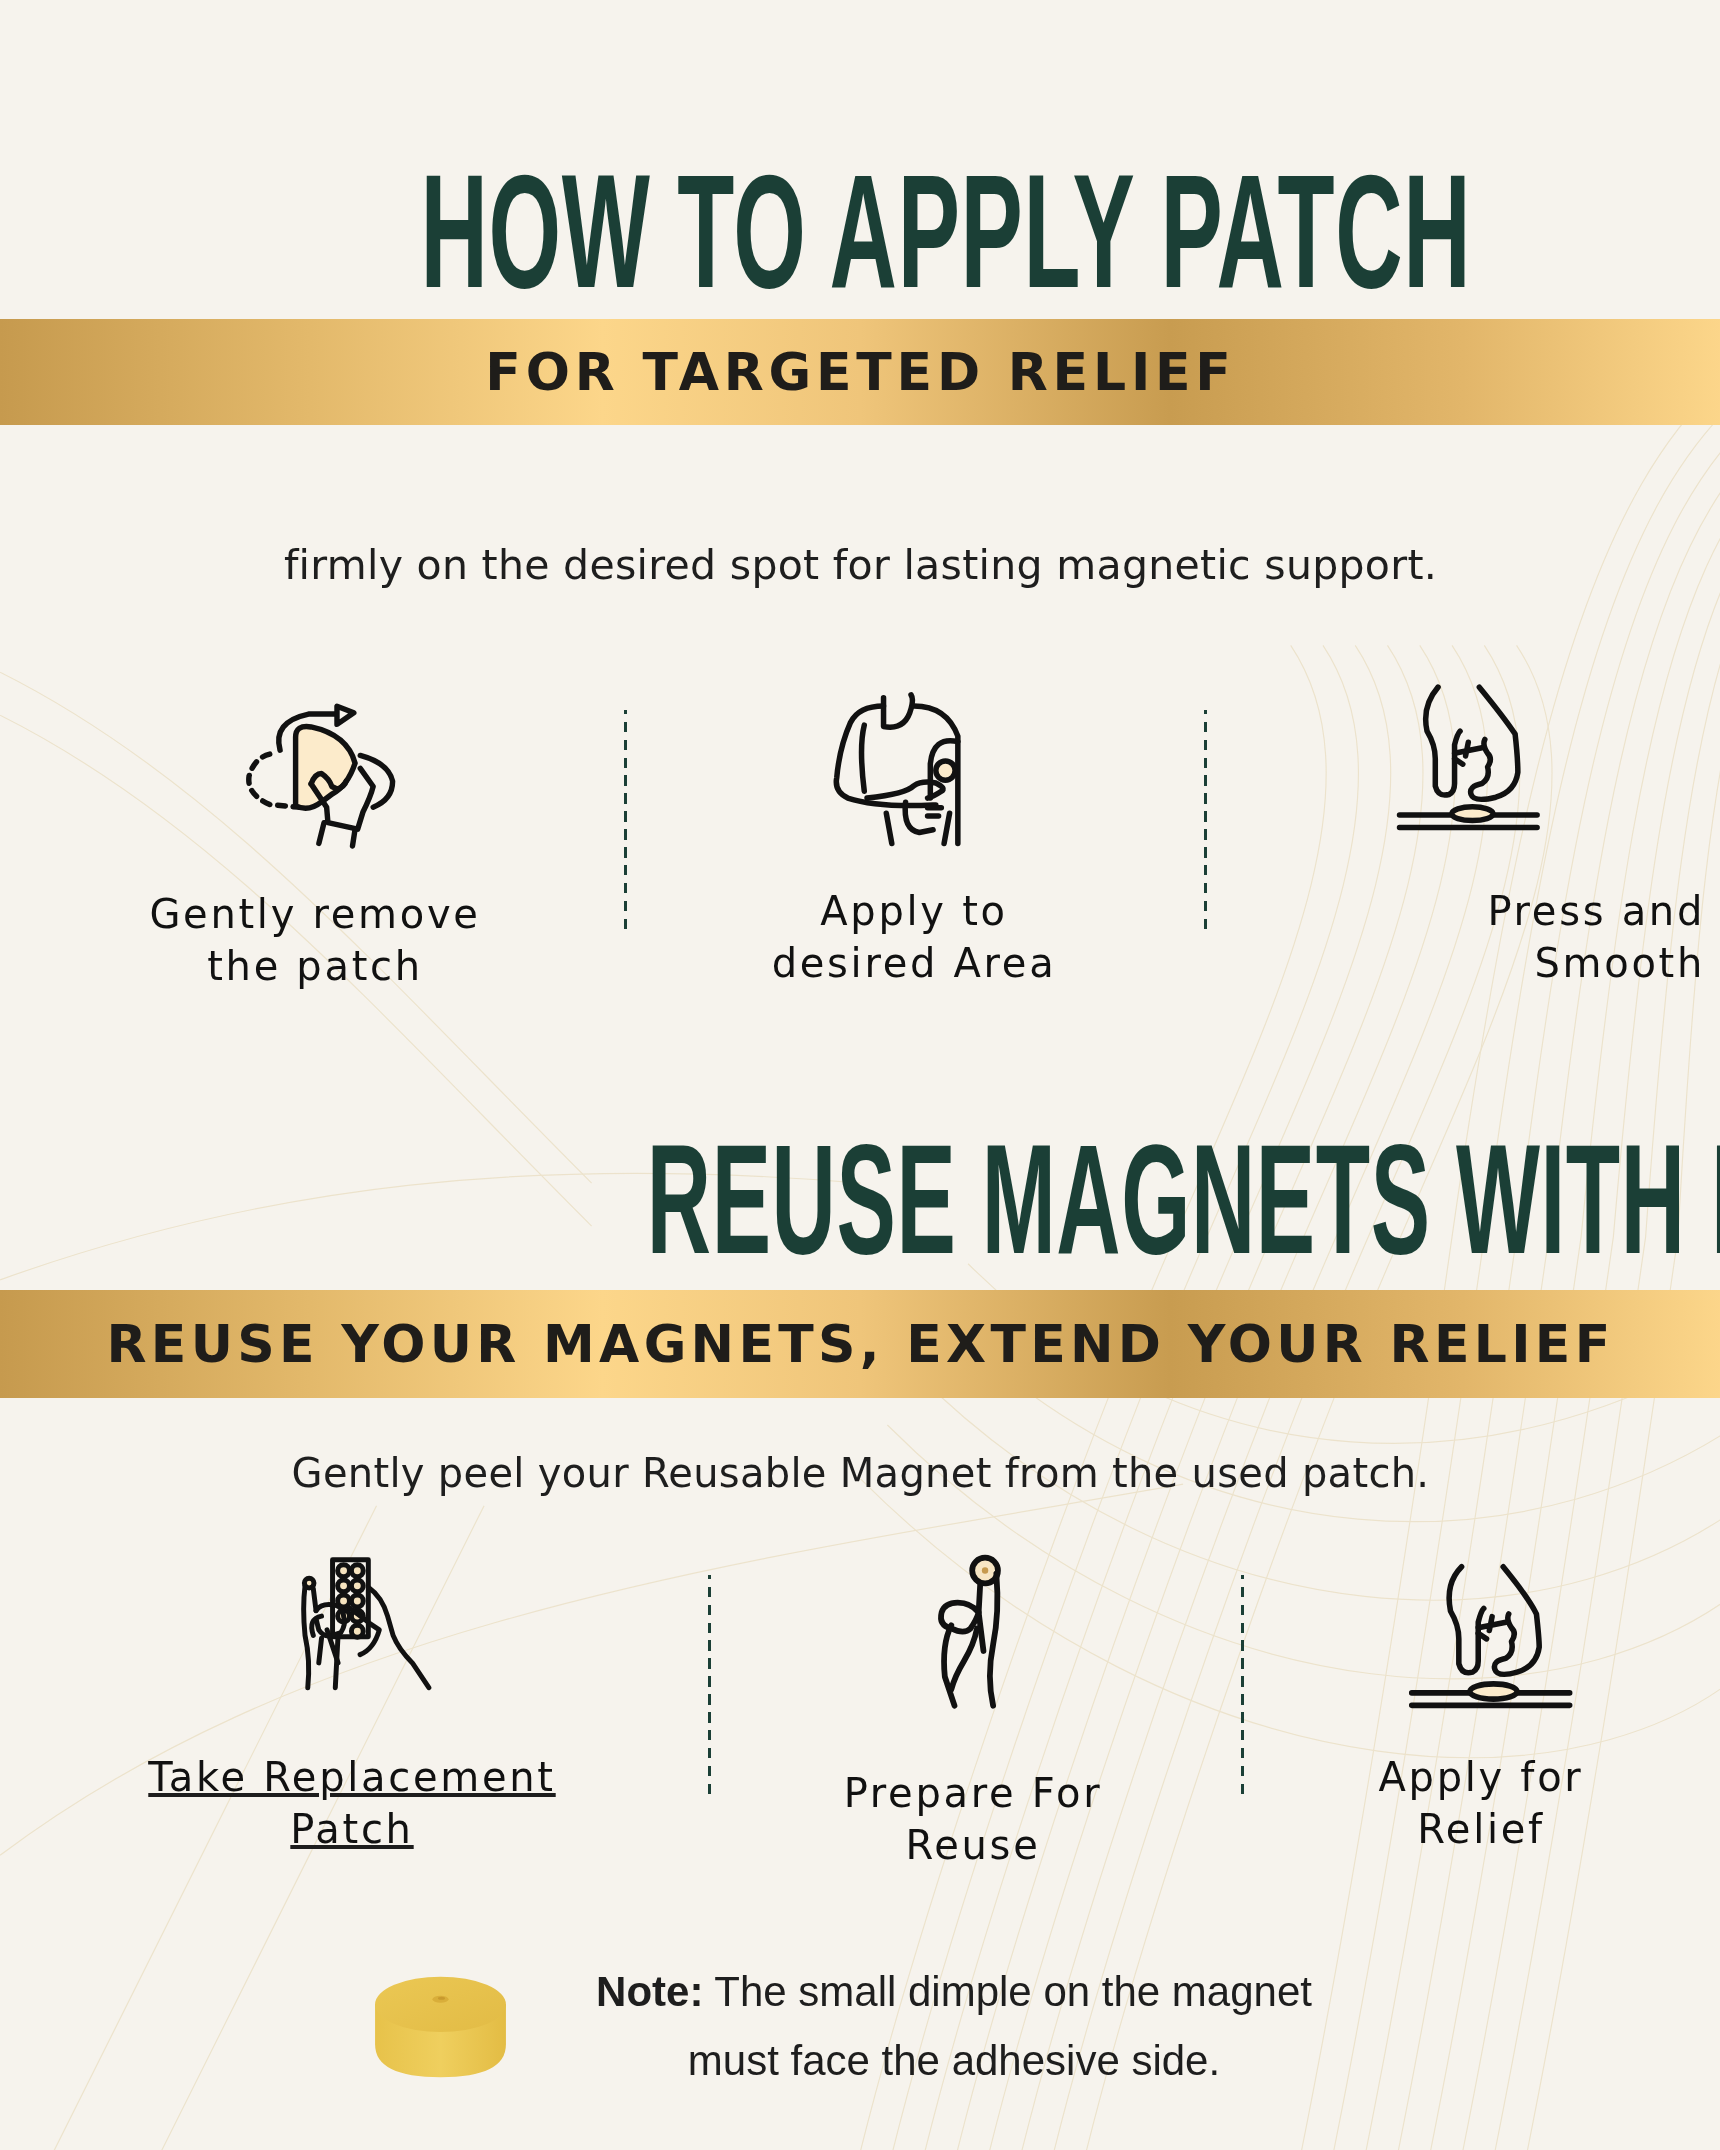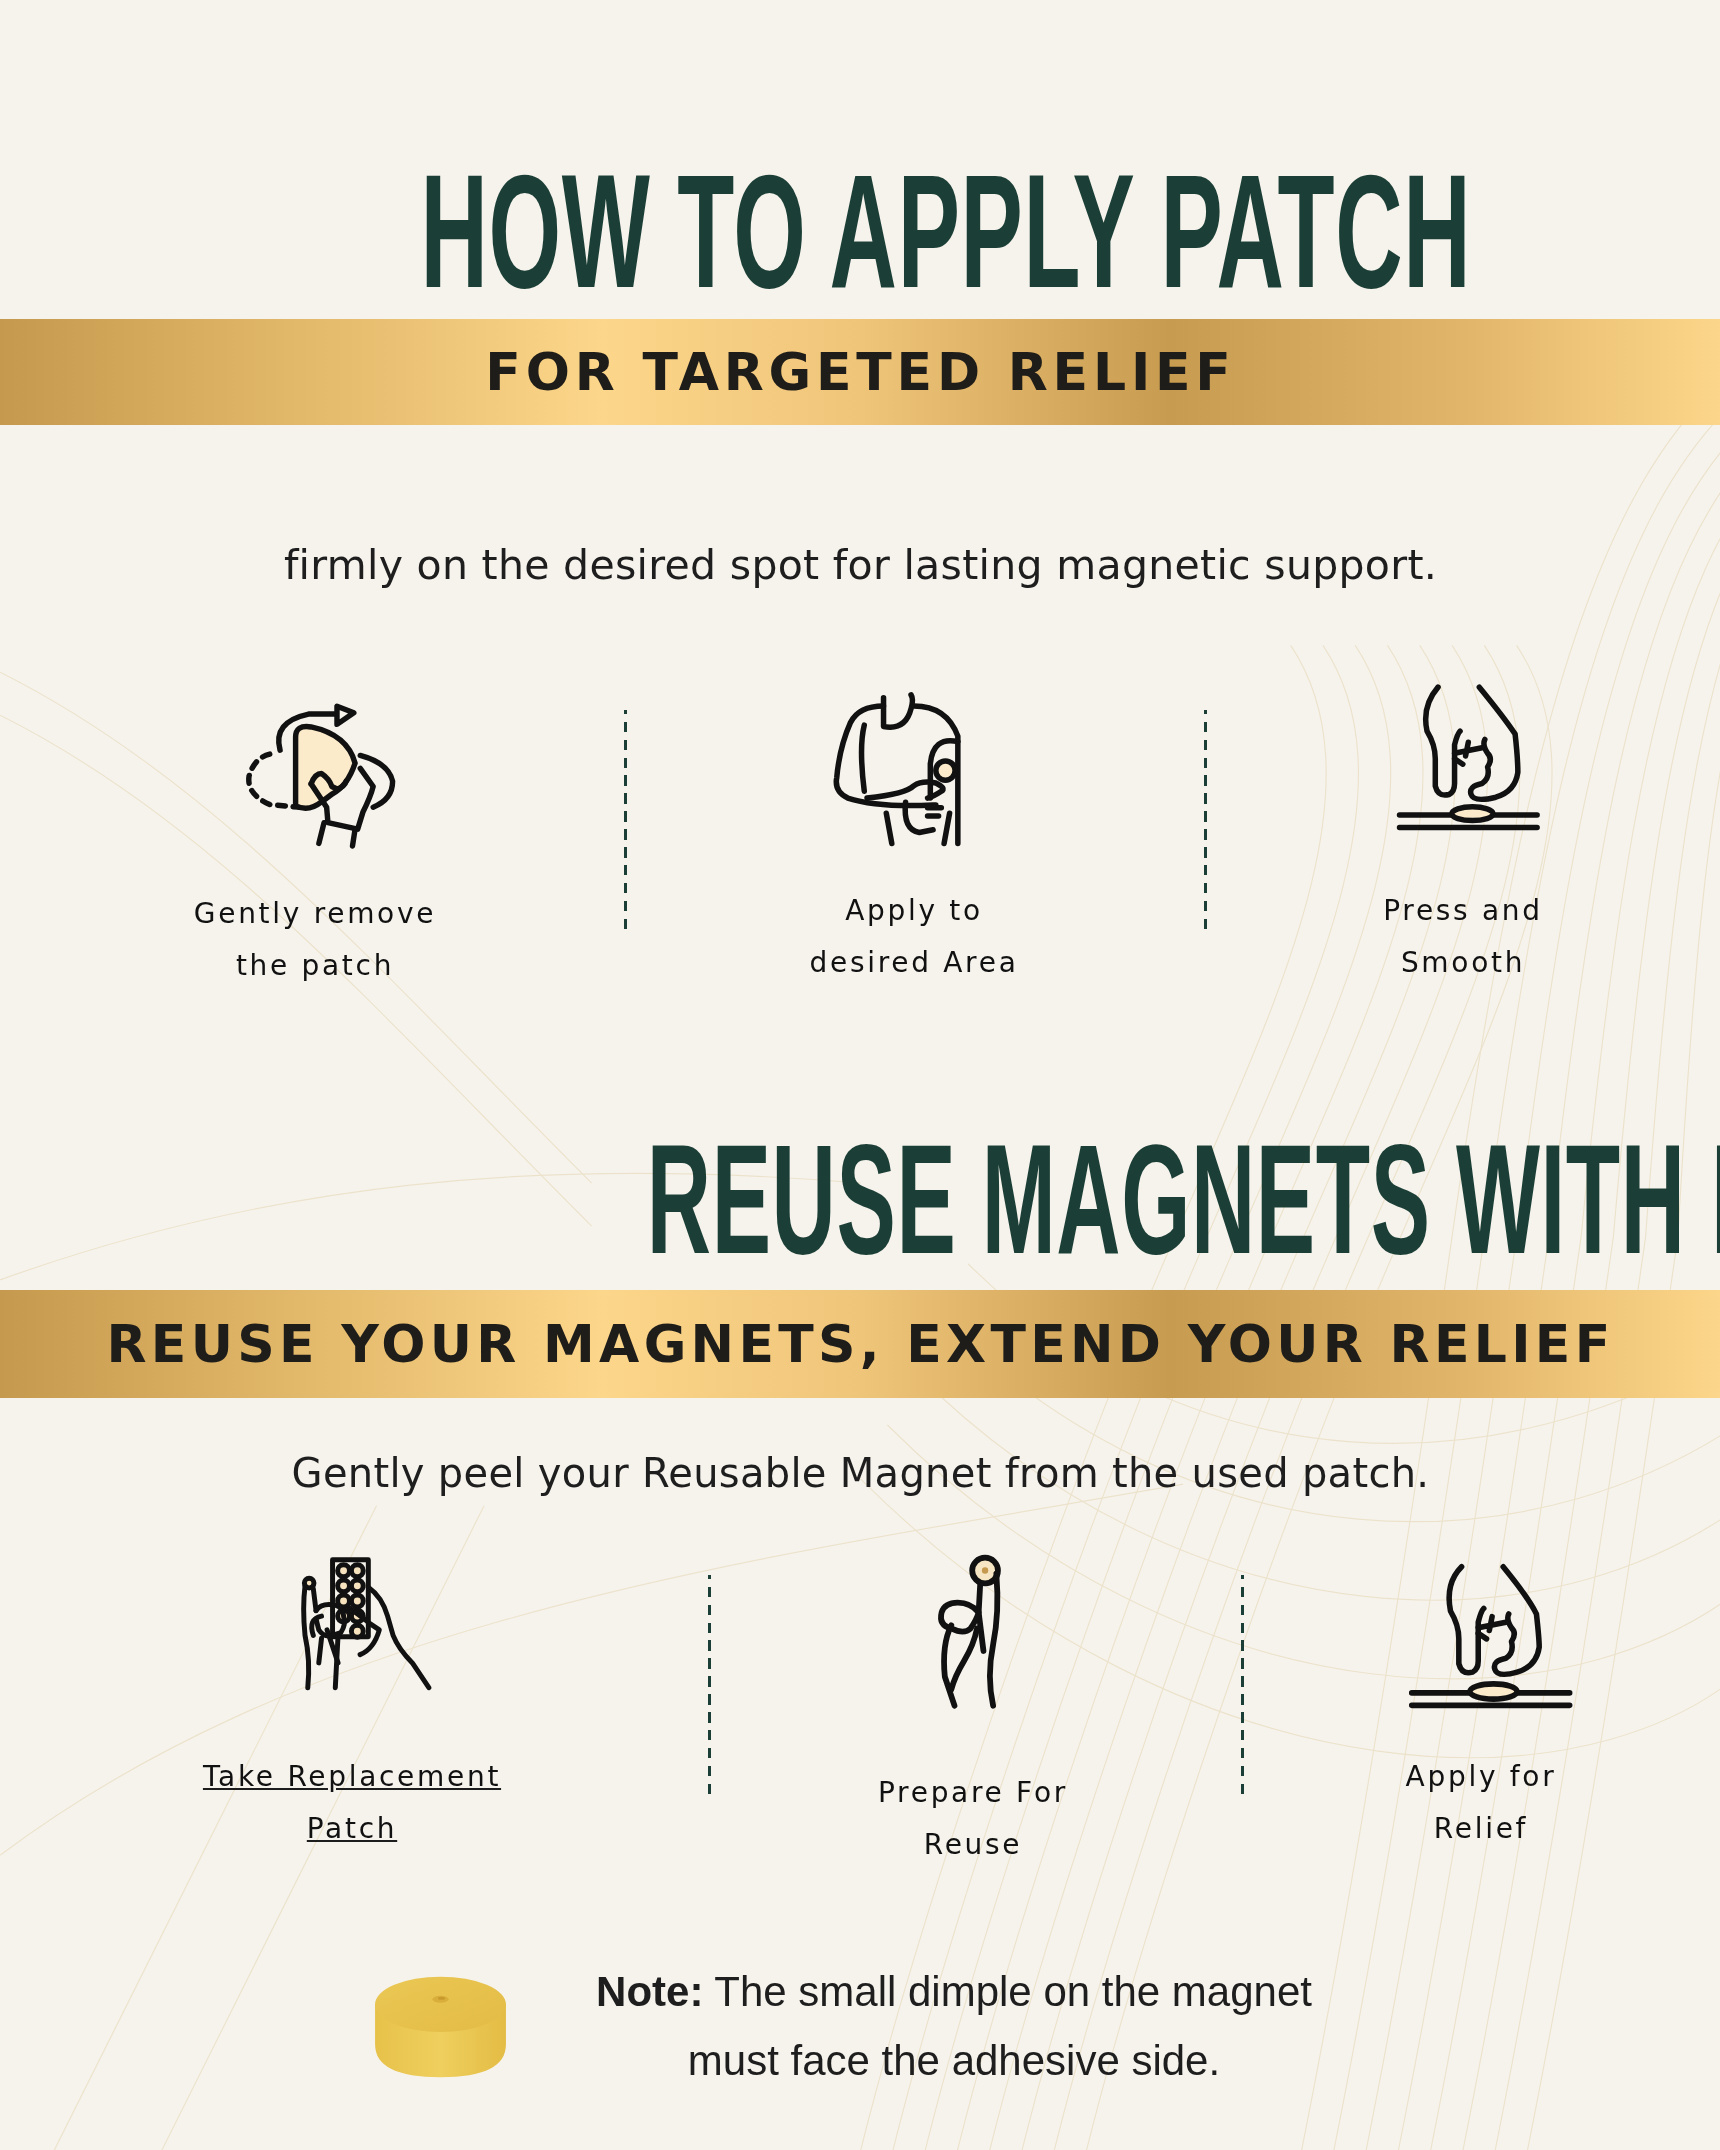--- a/index.html
+++ b/index.html
@@ -49,21 +49,21 @@
   #para1 .line2 { display: block; }
   #para2 { top: 1439px; font-size: 40px; }
 
   .step {
     position: absolute; width: 484px; text-align: center;
   }
   .step .icon { display: block; margin: 0 auto; }
   .step-label {
     display: block;
     font-family: "DejaVu Sans", sans-serif; color: #111;
-    font-size: 28px; line-height: 52px; letter-spacing: 2.7px;
+    font-size: 40px; line-height: 52px; letter-spacing: 2.7px;
     white-space: pre-line;
   }
   .divider {
     position: absolute; width: 0;
     border-left: 3.2px dashed #1B3F36;
     border-image: repeating-linear-gradient(180deg, #1B3F36 0 9.7px, transparent 9.7px 17px) 6;
   }
 
   .note-wrap { position: absolute; left: 360px; top: 1957px; width: 1075px; height: 140px; }
   .magnet { position: absolute; left: 5.4px; top: 10.8px; }
@@ -156,21 +156,21 @@
       <path d="M46 96 L50 118 M92 96 L88 118"></path>
       <circle cx="89" cy="65" r="7" fill="#FCEBCB"></circle>
     </g>
   </svg>
   <span class="step-label" style="margin-top:25px;">Apply to
 desired Area</span>
 </div>
 
 <div class="divider" style="left:1204px; top:710px; height:226px;"></div>
 
-<div class="step" style="left:1221px; top:672px;">
+<div class="step" style="left:1221px; top:672px;text-align:right;">
   <svg class="icon" width="183" height="183" viewBox="0 0 133 127" xmlns="http://www.w3.org/2000/svg">
     <g fill="none" stroke="#111" stroke-width="4" stroke-linecap="round" stroke-linejoin="round">
       <path d="M48 8 Q36 22 40 40 Q46 50 46 60 L46 80 Q48 88 56 86 Q60 84 60 78 L60 50 Q62 42 64 40"></path>
       <path d="M78 8 Q96 30 104 42 Q106 60 106 70 Q104 84 90 88 Q74 92 72 86 Q70 80 80 78 Q86 74 84 66 Q88 60 84 56 Q80 50 82 46"></path>
       <path d="M60 56 Q70 54 80 52 M60 60 L66 64 M70 48 L68 58"></path>
       <path d="M20 101 L58 101 M88 101 L120 101 M20 110 L120 110"></path>
       <ellipse cx="73" cy="100" rx="15" ry="5" fill="#FCEBCB"></ellipse>
     </g>
   </svg>
   <span class="step-label" style="margin-top:30px;">Press and

